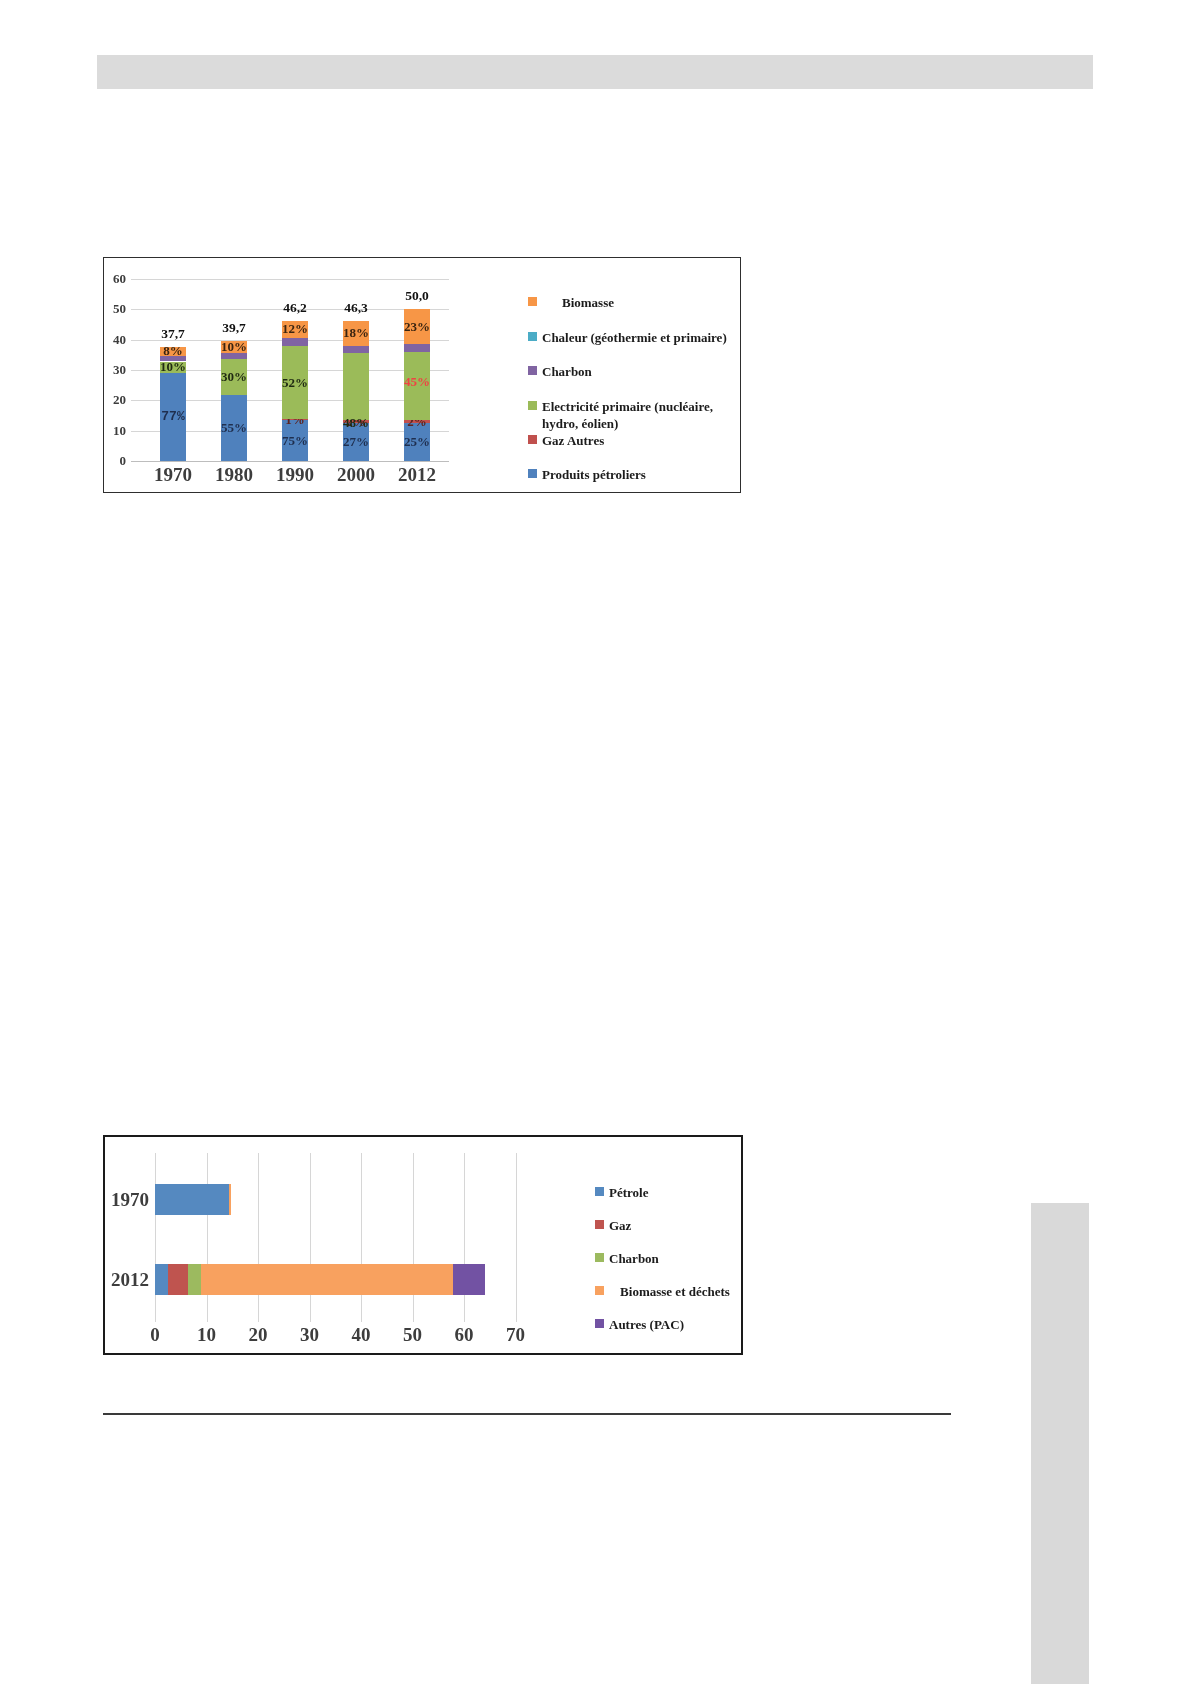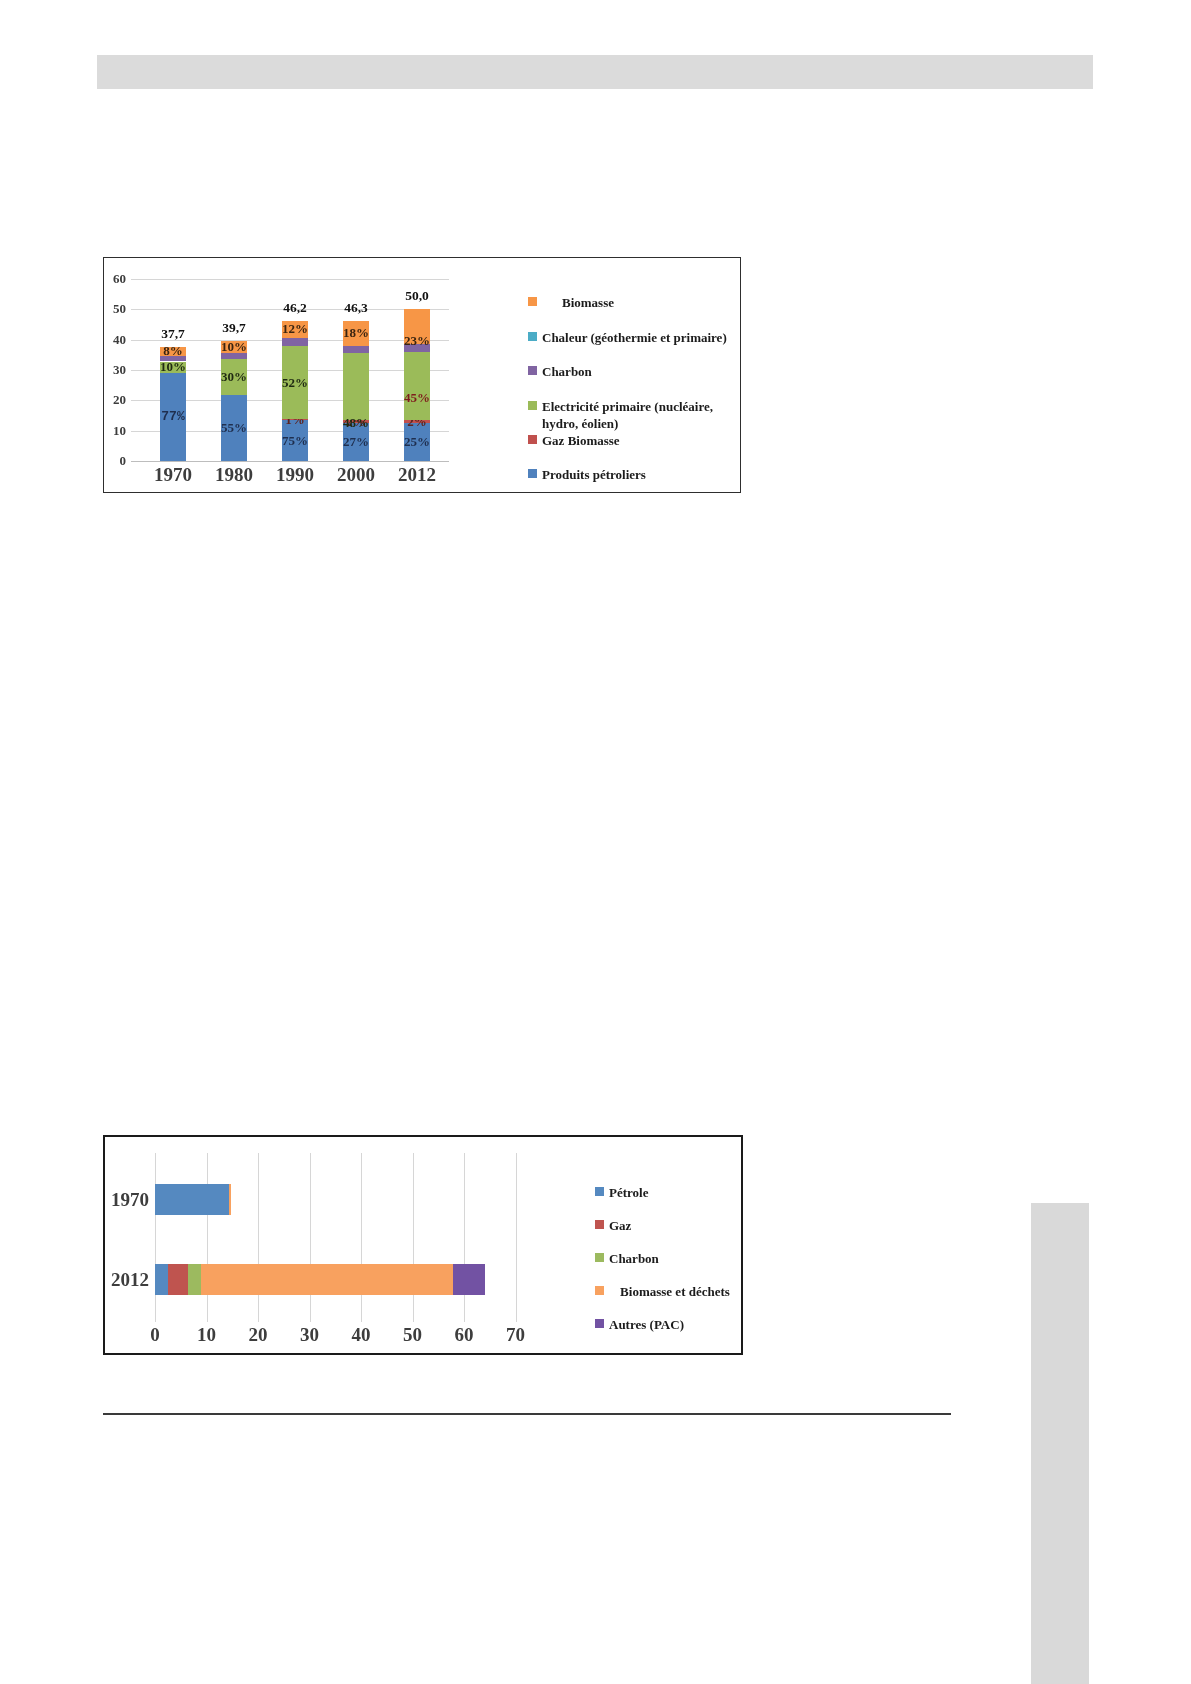--- a/index.html
+++ b/index.html
@@ -89,38 +89,38 @@
         <div class="seg" style="left: 239px; top: 87.8365px; width: 26px; height: 7.02217px; background: rgb(128, 100, 162);"></div>
         <div class="seg" style="left: 239px; top: 62.5567px; width: 26px; height: 25.2798px; background: rgb(247, 150, 70);"></div>
         <div class="bar-label" style="left: 222px; top: 66.1966px; width: 60px; color: rgb(58, 36, 16);">18%</div>
         <div class="total-label" style="left: 222px; top: 40.5567px; width: 60px;">46,3</div>
         <div class="cat-label" style="left: 222px; top: 209px; width: 60px;">2000</div>
         <div class="seg" style="left: 300px; top: 165.083px; width: 26px; height: 37.9167px; background: rgb(79, 129, 189);"></div>
         <div class="bar-label" style="left: 283px; top: 175.042px; width: 60px; color: rgb(31, 47, 79);">25%</div>
         <div class="seg" style="left: 300px; top: 162.05px; width: 26px; height: 3.03333px; background: rgb(192, 80, 77);"></div>
         <div class="bar-label" style="left: 283px; top: 154.567px; width: 60px; color: rgb(93, 36, 32);">2%</div>
         <div class="seg" style="left: 300px; top: 93.8px; width: 26px; height: 68.25px; background: rgb(155, 187, 89);"></div>
-        <div class="bar-label" style="left: 283px; top: 131px; width: 60px; color: #7f1d1d;">45%</div>
+        <div class="bar-label" style="left: 283px; top: 115px; width: 60px; color: #ef4444;">45%</div>
         <div class="seg" style="left: 300px; top: 86.2167px; width: 26px; height: 7.58333px; background: rgb(128, 100, 162);"></div>
         <div class="seg" style="left: 300px; top: 51.3333px; width: 26px; height: 34.8833px; background: rgb(247, 150, 70);"></div>
-        <div class="bar-label" style="left: 283px; top: 59.775px; width: 60px; color: rgb(58, 36, 16); margin-top: 14px;">23%</div>
+        <div class="bar-label" style="left: 283px; top: 59.775px; width: 60px; color: rgb(58, 36, 16);">23%</div>
         <div class="total-label" style="left: 283px; top: 29.3333px; width: 60px;">50,0</div>
         <div class="cat-label" style="left: 283px; top: 209px; width: 60px;">2012</div>
       </div>
     <div class="legend legend-c1">
         <div class="swatch" style="left: 0px; top: 39px; background: rgb(247, 150, 70);"></div>
         <div class="legend-text" style="left: 14px; top: 36px; width: 198px; margin-left: 20px;">Biomasse</div>
         <div class="swatch" style="left: 0px; top: 74px; background: rgb(75, 172, 198);"></div>
         <div class="legend-text" style="left: 14px; top: 71px; width: 198px;">Chaleur (géothermie et primaire)</div>
         <div class="swatch" style="left: 0px; top: 108px; background: rgb(128, 100, 162);"></div>
         <div class="legend-text" style="left: 14px; top: 105px; width: 198px;">Charbon</div>
         <div class="swatch" style="left: 0px; top: 143px; background: rgb(155, 187, 89);"></div>
         <div class="legend-text" style="left: 14px; top: 140px; width: 198px;">Electricité primaire (nucléaire, hydro, éolien)</div>
         <div class="swatch" style="left: 0px; top: 177px; background: rgb(192, 80, 77);"></div>
-        <div class="legend-text" style="left: 14px; top: 174px; width: 198px;">Gaz Biomasse</div>
+        <div class="legend-text" style="left: 14px; top: 174px; width: 198px;">Gaz Autres</div>
         <div class="swatch" style="left: 0px; top: 211px; background: rgb(79, 129, 189);"></div>
         <div class="legend-text" style="left: 14px; top: 208px; width: 198px;">Produits pétroliers</div>
       </div>
   </div>
 
   <div class="chart-frame chart2">
     <div class="plot">
         <div class="grid-v" style="left: 50px; top: 16px; height: 169px;"></div>
         <div class="cat-label" style="left: 30px; top: 190px; width: 40px;">0</div>
         <div class="grid-v" style="left: 101.5px; top: 16px; height: 169px;"></div>

